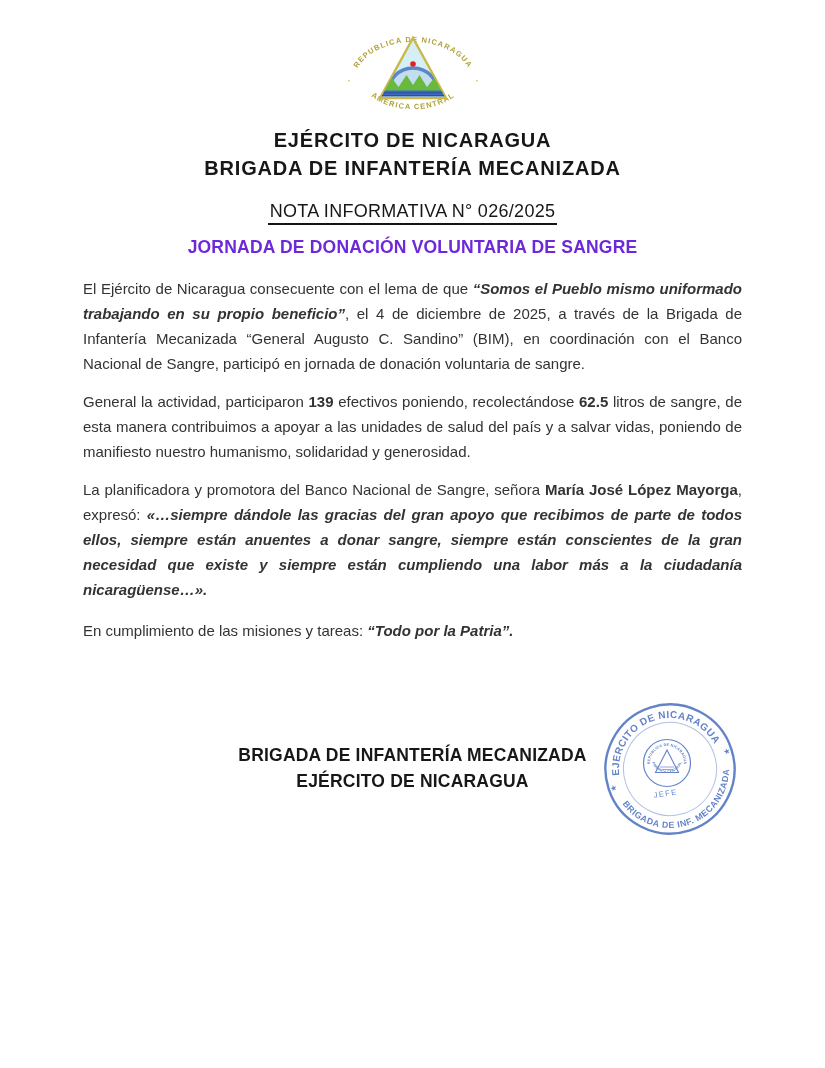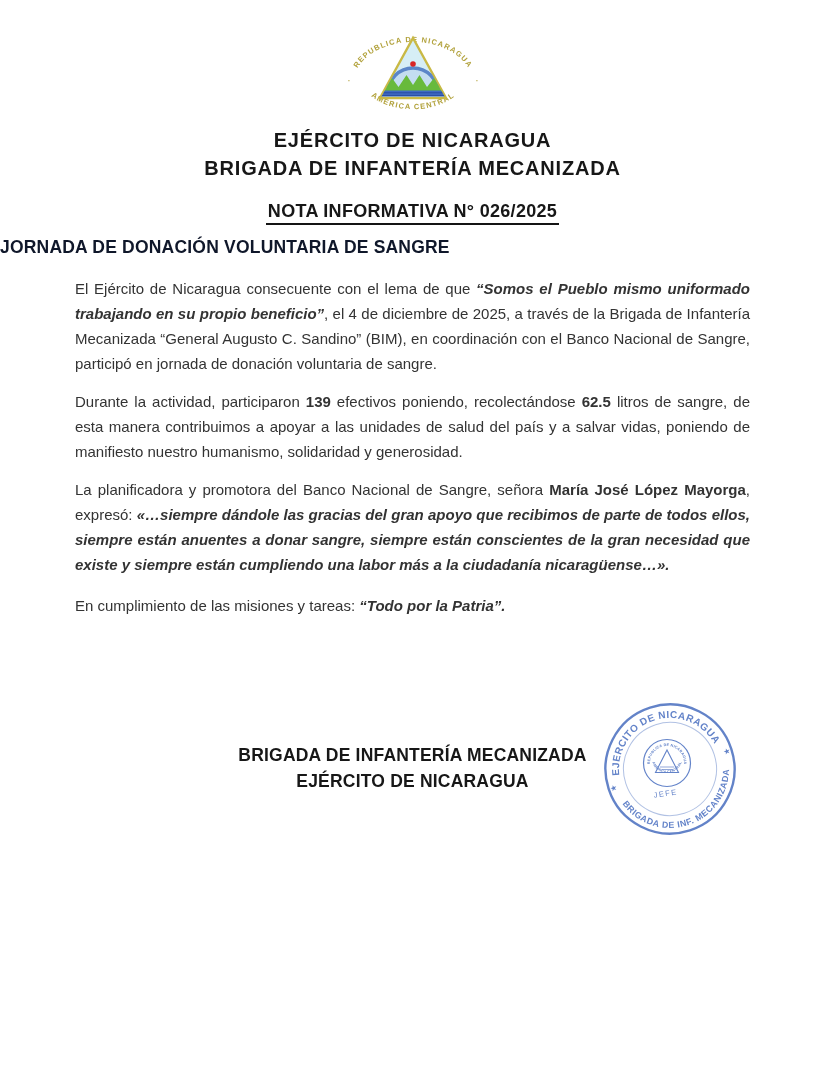--- a/index.html
+++ b/index.html
@@ -4,27 +4,27 @@
 <style>
   html,body{margin:0;padding:0;background:#ffffff;}
   .page{
     position:relative;width:825px;height:1068px;background:#ffffff;
     font-family:"Liberation Sans",sans-serif;overflow:hidden;
   }
   .emblem{position:absolute;top:26px;left:50%;transform:translateX(-50%);}
   .org-block{position:absolute;top:126px;left:0;right:0;text-align:center;
     font-weight:bold;font-size:20px;line-height:28px;letter-spacing:.8px;color:#171717;}
   .note-line{position:absolute;top:201px;left:0;right:0;text-align:center;}
-  .note-line .ul{display:inline-block;font-weight:bold;font-size:18px;color:#171717;
+  .note-line .ul{display:inline-block;font-weight:normal;font-size:18px;color:#171717;
     border-bottom:2px solid #141414;padding:0 2px 1px;letter-spacing:.3px;}
-  .subject-line{position:absolute;top:237px;left:0;right:0;text-align:left;
-    font-weight:bold;font-size:17.5px;color:#0f172a;letter-spacing:.2px;}
+  .subject-line{position:absolute;top:237px;left:0;right:0;text-align:center;
+    font-weight:bold;font-size:17.5px;color:#6d28d9;letter-spacing:.2px;}
   .content{position:absolute;top:276px;left:67px;width:691px;
     font-size:15px;line-height:25px;color:#333333;text-align:justify;}
-  .content p{margin:0 8px 13px;}
+  .content p{margin:0 16px 13px;}
   .content p.sp{margin-bottom:16px;}
   .b{font-weight:bold;}
   .bi{font-weight:bold;font-style:italic;}
   .closing{position:absolute;top:742px;left:0;right:0;text-align:center;
     font-weight:bold;font-size:17.5px;line-height:26px;color:#171717;letter-spacing:.2px;}
   .stamp{position:absolute;top:699px;left:600px;width:140px;height:140px;}
 </style>
 </head>
 <body>
 
@@ -65,21 +65,21 @@
 
   <div class="note-line">
     <span class="ul">NOTA INFORMATIVA N° 026/2025</span>
   </div>
 
   <div class="subject-line">JORNADA DE DONACIÓN VOLUNTARIA DE SANGRE</div>
 
   <div class="content">
     <p><span>El Ejército de Nicaragua consecuente con el lema de que </span><span class="bi">“Somos el Pueblo mismo uniformado trabajando en su propio beneficio”</span><span>, el 4 de diciembre de 2025, a través de la Brigada de Infantería Mecanizada “General Augusto C. Sandino” (BIM), en coordinación con el Banco Nacional de Sangre, participó en jornada de donación voluntaria de sangre.</span></p>
 
-    <p><span>Durante la actividad, participaron </span><span class="b">139</span><span> efectivos poniendo, recolectándose </span><span class="b">62.5</span><span> litros de sangre, de esta manera contribuimos a apoyar a las unidades de salud del país y a salvar vidas, poniendo de manifiesto nuestro humanismo, solidaridad y generosidad.</span></p>
+    <p><span>General la actividad, participaron </span><span class="b">139</span><span> efectivos poniendo, recolectándose </span><span class="b">62.5</span><span> litros de sangre, de esta manera contribuimos a apoyar a las unidades de salud del país y a salvar vidas, poniendo de manifiesto nuestro humanismo, solidaridad y generosidad.</span></p>
 
     <p class="sp"><span>La planificadora y promotora del Banco Nacional de Sangre, señora </span><span class="b">María José López Mayorga</span><span>, expresó: </span><span class="bi">«…siempre dándole las gracias del gran apoyo que recibimos de parte de todos ellos, siempre están anuentes a donar sangre, siempre están conscientes de la gran necesidad que existe y siempre están cumpliendo una labor más a la ciudadanía nicaragüense…».</span></p>
 
     <p class="sp"><span>En cumplimiento de las misiones y tareas: </span><span class="bi">“Todo por la Patria”.</span></p>
 
 
   </div>
 
   <div class="closing">
     <div>BRIGADA DE INFANTERÍA MECANIZADA</div>

